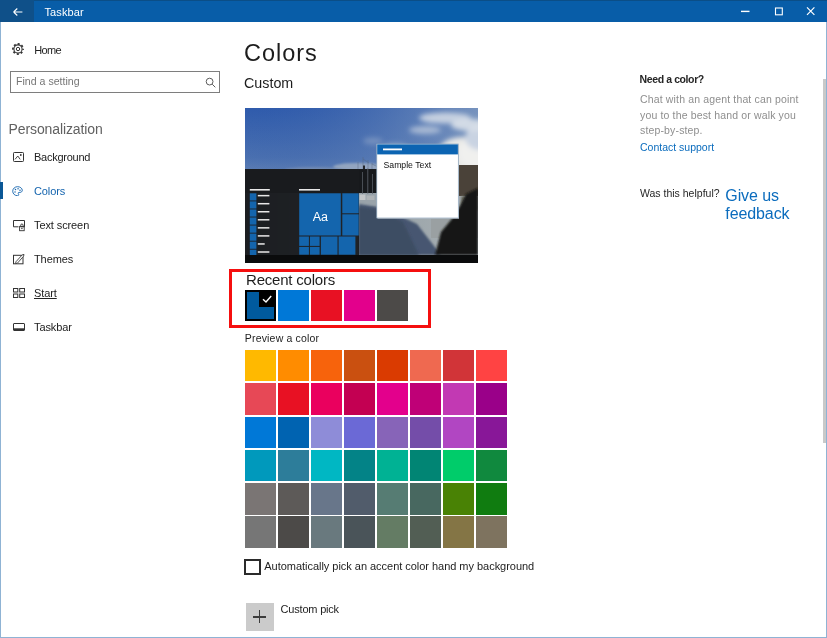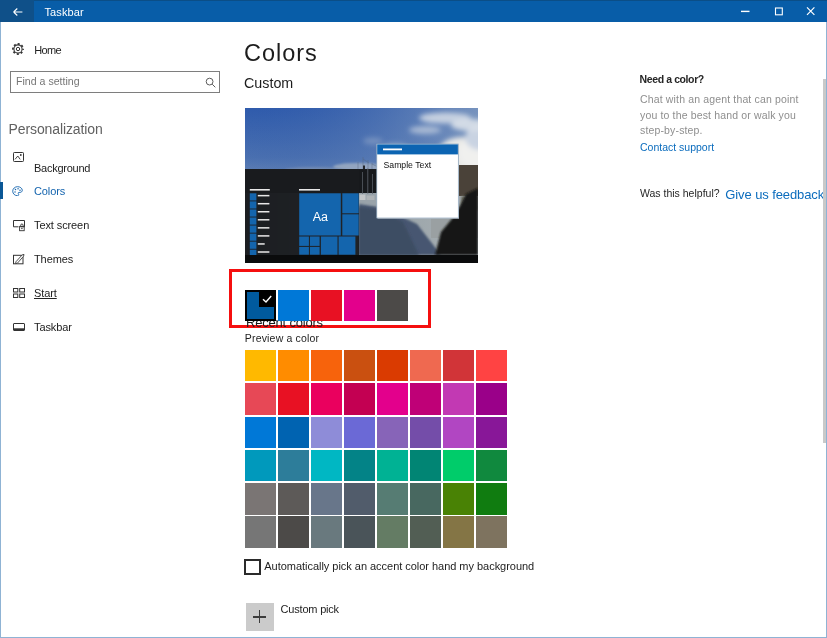--- a/index.html
+++ b/index.html
@@ -24,21 +24,21 @@
 #personalization { left:8.5px; top:121.2px; font-size:14px; color:#616161; letter-spacing:-0.1px; }
 .navrow { left:34px; }
 #selbar { left:0px; top:181.5px; width:3px; height:17.5px; background:#0a5796; }
 
 
 #h1 { left:244px; top:39.5px; font-size:23.5px; font-weight:300; color:#1c1c1c; letter-spacing:0.97px; }
 #preview-lb { left:244px; top:74.5px; font-size:14.3px; color:#1c1c1c; }
 #previewsvg { left:245px; top:108px; }
 
 #redbox { left:229px; top:269px; width:202px; height:59px; border:3px solid #f50f0f; }
-#recent-lb { left:246px; top:271px; font-size:13px; color:#1d1d1d; letter-spacing:-0.2px;margin-top:44px; }
+#recent-lb { left:246px; top:271px; font-size:15px; color:#1d1d1d; letter-spacing:-0.2px; }
 .sw { top:290px; width:31px; height:31px; }
 #sw1 { left:245px; background:#005a9e; border:2px solid #000; }
 #sw1-chk { position:absolute; right:-1px; top:-1px; width:16px; height:16px; background:#000; }
 #sw2 { left:278px; background:#0078d7; }
 #sw3 { left:311px; background:#e81123; }
 #sw4 { left:344px; background:#e3008c; }
 #sw5 { left:377px; background:#4c4a48; }
 
 #choose-lb { left:244.8px; top:331.5px; font-size:10.5px; color:#1d1d1d; letter-spacing:0.18px; }
 #grid { left:245px; top:350px; width:264px; display:grid; grid-template-columns:repeat(8,31.4px); grid-auto-rows:31.8px; row-gap:1.5px; column-gap:1.6px; }
@@ -50,21 +50,21 @@
 #custbtn .ph, #custbtn .pv { position:absolute; background:#3c3c3c; }
 #custbtn .ph { left:7.3px; top:13.3px; width:13.2px; height:1.7px; }
 #custbtn .pv { left:13px; top:7.5px; width:1.7px; height:13.2px; }
 #cust-lb { left:280.6px; top:603.4px; font-size:11px; color:#1d1d1d; letter-spacing:-0.2px; }
 
 
 #hand { left:639.6px; top:72.5px; font-size:10.5px; font-weight:700; color:#262626; letter-spacing:-0.4px; }
 #handtxt { left:640px; top:92px; font-size:10.5px; color:#8e8e8e; line-height:15.5px; letter-spacing:0.15px; width:166px; }
 #contact { left:640px; top:140.8px; font-size:10.5px; color:#0b6cbd; }
 #helpful { left:640px; top:187.4px; font-size:10.5px; color:#262626; }
-#feedback { left:725.3px; top:187.4px; font-size:13px; color:#0b6cbd; letter-spacing:-0.1px; }
+#feedback { left:725.3px; top:187.4px; font-size:16px; color:#0b6cbd; letter-spacing:-0.1px; }
 #scrollbar { left:823px; top:79px; width:2.5px; height:364px; background:#c9c9c9; }
 </style>
 </head>
 <body>
 <div class="abs" id="titlebar"></div>
 <div class="abs" id="backbtn"></div>
 <svg class="abs" style="left:13px; top:7.6px;" width="10" height="8" viewBox="0 0 10 8">
   <path d="M0.6 4 H9.4 M0.6 4 L4.3 0.5 M0.6 4 L4.3 7.5" stroke="#fff" stroke-width="1.1" fill="none"></path>
 </svg>
 <div class="abs" id="wintitle">Taskbar</div>
@@ -89,21 +89,21 @@
   <circle cx="4.6" cy="4.6" r="3.4" fill="none" stroke="#5c5c5c" stroke-width="1"></circle>
   <path d="M7.2 7.2 L10.3 10.3" stroke="#5c5c5c" stroke-width="1"></path>
 </svg>
 <div class="abs" id="personalization">Personalization</div>
 
 <svg class="abs" style="left:12.7px; top:151.8px;" width="11" height="10" viewBox="0 0 11 10">
   <rect x="0.5" y="0.5" width="10" height="9" rx="0.8" fill="none" stroke="#333" stroke-width="1"></rect>
   <path d="M2 7.4 L4.8 4 L7.2 7.4" fill="none" stroke="#333" stroke-width="0.9"></path>
   <circle cx="7.8" cy="3" r="0.9" fill="#333"></circle>
 </svg>
-<div class="abs navtext navrow" style="top:162px; letter-spacing:-0.25px;">Background</div>
+<div class="abs navtext navrow" style="top:151px; letter-spacing:-0.25px;">Background</div>
 
 <div class="abs" id="selbar"></div>
 <svg class="abs" style="left:12px; top:185.5px;" width="11" height="10.5" viewBox="0 0 24 23">
   <path fill="none" stroke="#1464ae" stroke-width="2" d="M12 1.5 C6.2 1.5 1.5 5.9 1.5 11.4 C1.5 16.9 6.2 21.3 12 21.3 C13.7 21.3 14.7 20.2 14.7 19 C14.7 18.3 14.4 17.7 14 17.2 C13.6 16.7 13.4 16.3 13.4 15.8 C13.4 14.7 14.3 14 15.4 14 L17.6 14 C20.3 14 22.5 12 22.5 9.5 C22.5 5 17.8 1.5 12 1.5 Z"></path>
   <circle cx="7.6" cy="7.5" r="1.6" fill="#1464ae"></circle>
   <circle cx="13.2" cy="6.2" r="1.6" fill="#1464ae"></circle>
   <circle cx="17.5" cy="9.5" r="1.6" fill="#1464ae"></circle>
   <circle cx="6.6" cy="13" r="1.6" fill="#1464ae"></circle>
 </svg>
 <div class="abs navtext navrow" style="top:184.6px; color:#1464ae;">Colors</div>

